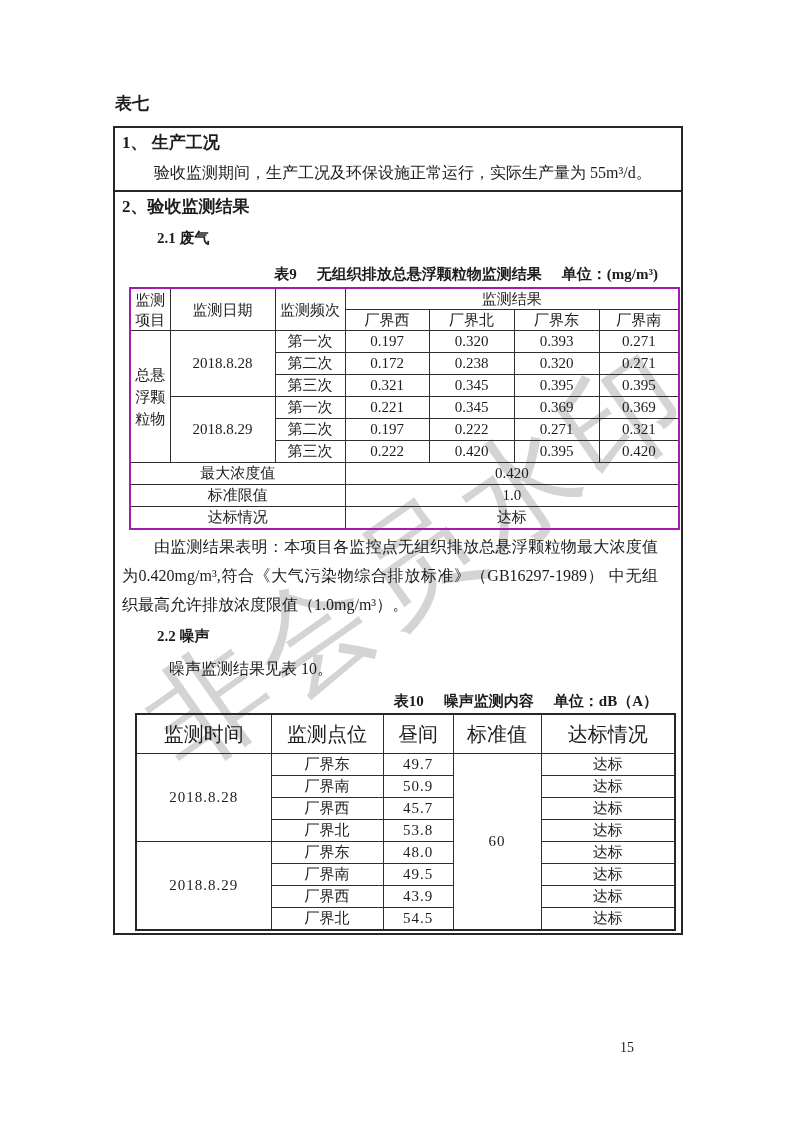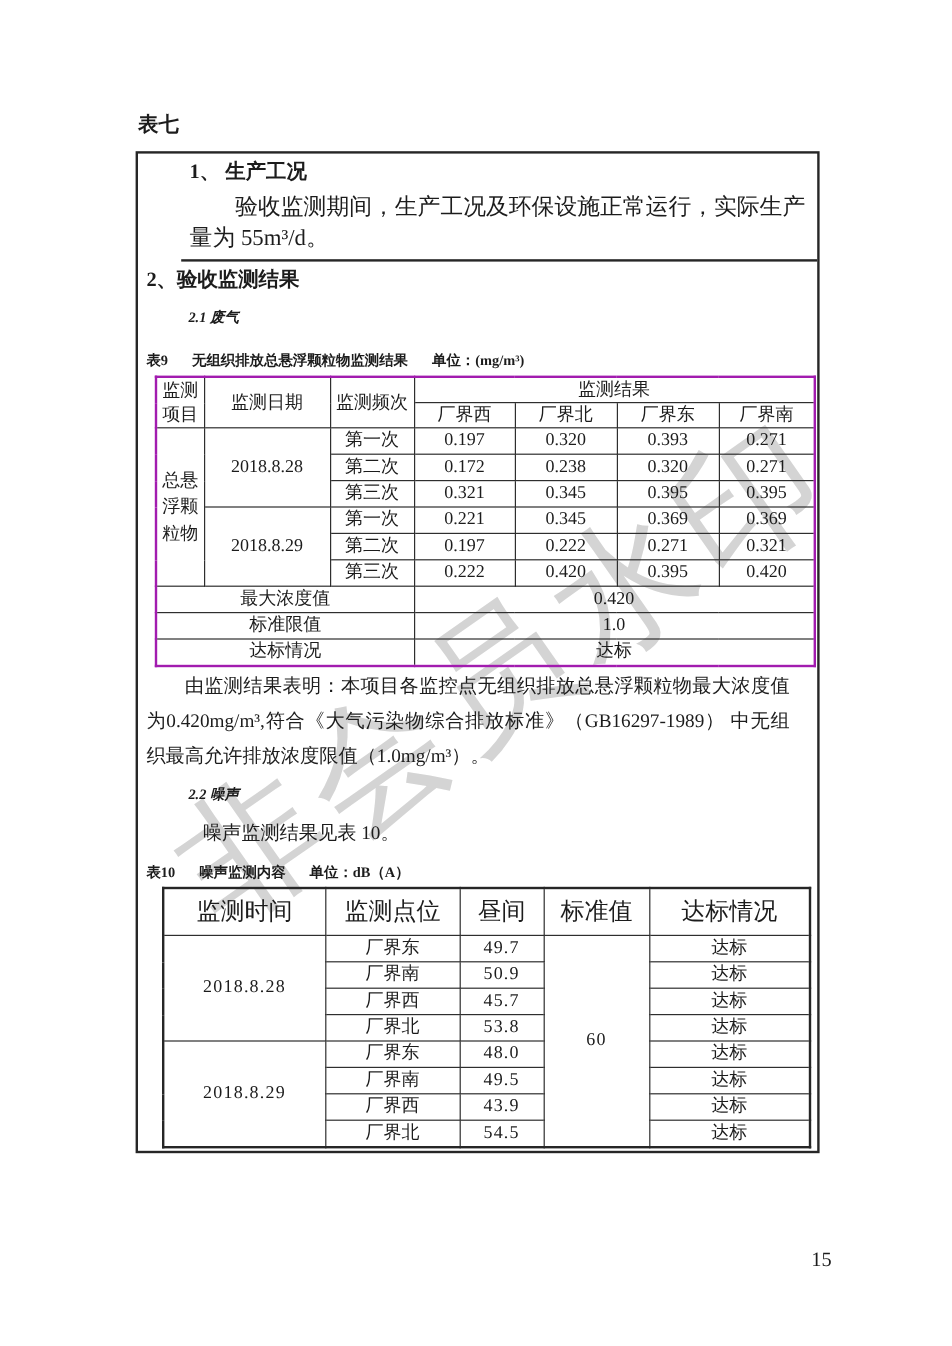--- a/index.html
+++ b/index.html
@@ -15,48 +15,48 @@
     white-space:nowrap;pointer-events:none;font-family:"Liberation Serif","DejaVu Serif",serif;
   }
   .doc-label{
     position:absolute;left:115px;top:92px;z-index:1;
     font-size:17px;font-weight:bold;
   }
   .outer-box{
     position:absolute;left:113px;top:126px;width:566px;z-index:1;
     border:2px solid #262626;background:transparent;
   }
-  .section1{padding:4px 8px 4px 7px;border-bottom:2px solid #262626;margin-left:36px;}
+  .section1{padding:4px 8px 4px 7px;border-bottom:2px solid #262626;}
   .section2{padding:4px 23px 2px 7px;}
   .h1{font-size:17px;font-weight:bold;line-height:22px;margin:0;}
-  .h2{font-size:12px;font-weight:bold;line-height:22px;margin:9px 0 0 35px;font-style:italic;}
-  .para{font-size:19px;line-height:26px;margin:6px 0 0 0;}
+  .h2{font-size:15px;font-weight:bold;line-height:22px;margin:9px 0 0 35px;}
+  .para{font-size:16px;line-height:26px;margin:6px 0 0 0;}
   .para.indent{text-indent:2em;}
   .flow{font-size:16px;line-height:29px;margin:2px 0 0 0;text-indent:2em;text-align:justify;}
   .flow.tight{line-height:26px;margin-top:2px;}
   .intro{font-size:16px;line-height:22px;margin:9px 0 0 33px;}
   .intro2{margin-top:11px;margin-left:47px;}
-  .caption{font-size:12px;font-weight:bold;line-height:22px;margin:14px 0 0 0;text-align:left;}
+  .caption{font-size:15px;font-weight:bold;line-height:22px;margin:14px 0 0 0;text-align:right;}
   .caption .cap-title{margin:0 20px;}
   .caption2{margin-top:10px;}
   table{border-collapse:collapse;table-layout:fixed;background:transparent;}
   #table9{width:549px;margin:2px 0 0 7px;border:2px solid #a21caf;}
   #table10{width:539px;margin:1px 0 0 13px;border:2px solid #262626;}
   th,td{
     border:1px solid #2e2e2e;text-align:center;vertical-align:middle;
     font-size:15px;font-weight:normal;padding:0;background:transparent;
   }
   #table9 th{height:20px;line-height:20px;}
   #table9 td{height:21px;line-height:21px;}
   #table9 .item-cell{line-height:22px;word-break:break-all;padding:0 2px;}
   #table10 th{height:38px;line-height:38px;font-size:20px;}
   #table10 td{height:21px;line-height:21px;}
   #table10 .num-cell{letter-spacing:1px;font-size:15px;}
   .page-number{
-    position:absolute;left:676px;top:1040px;z-index:1;font-size:17px;
+    position:absolute;left:620px;top:1040px;z-index:1;font-size:14px;
   }
 </style>
 </head>
 <body>
 
 <div class="watermark">非会员水印</div>
 
 <div class="doc-label">表七</div>
 
 <div class="outer-box">

